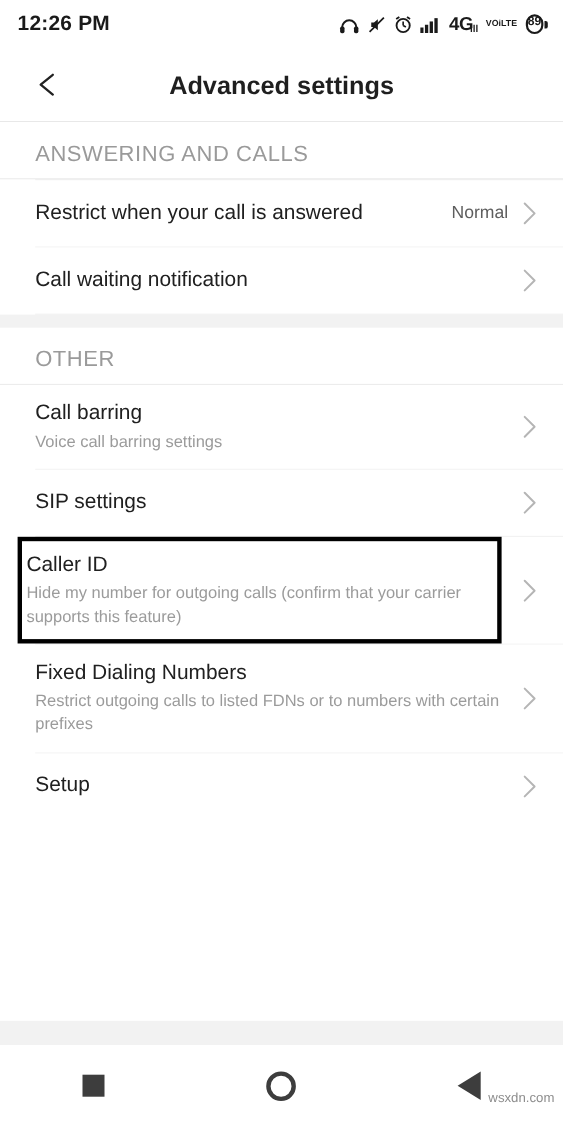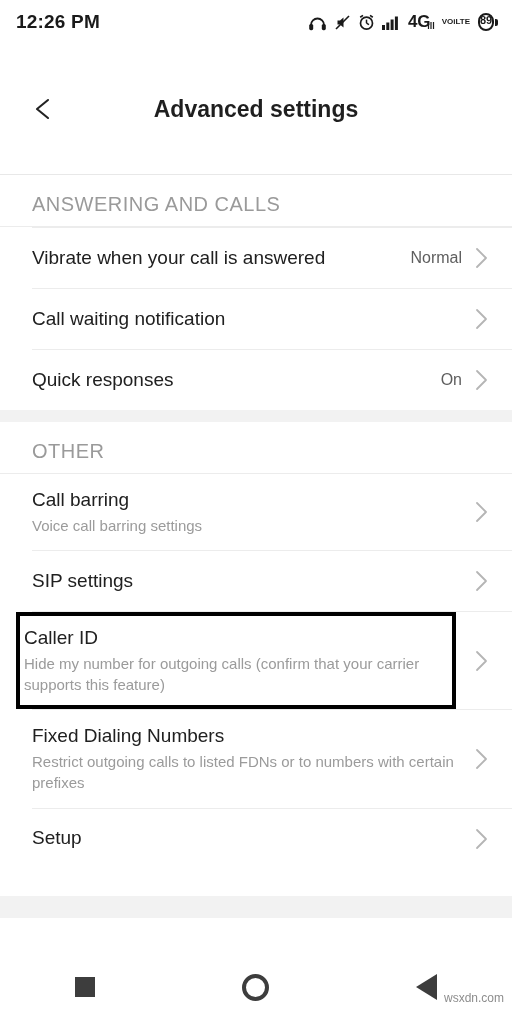--- a/index.html
+++ b/index.html
@@ -8,21 +8,20 @@
     font-family: "Liberation Sans", sans-serif;
     background: #ffffff;
     overflow: hidden;
   }
   .phone {
     width: 512px; height: 1024px;
     position: relative;
     display: flex;
     flex-direction: column;
     background: #ffffff;
-    gap: 32px;
   }
 
   
   .statusbar {
     height: 44px;
     display: flex;
     align-items: center;
     justify-content: space-between;
     padding: 0 14px 0 16px;
     background: #ffffff;
@@ -326,21 +325,21 @@
   <div class="content">
 
     <div class="top-rule"></div>
     <div class="section-header">ANSWERING AND CALLS</div>
     <div class="sep-full"></div>
 
     <div class="sep"></div>
 
     <div class="row">
       <div class="row-main">
-        <div class="row-title">Vibrate when your call is answered</div>
+        <div class="row-title">Restrict when your call is answered</div>
       </div>
       <div class="row-value">Normal</div>
       <div class="chev">
         <svg width="13" height="22" viewBox="0 0 13 22">
             <polyline points="2,2 11,11 2,20" fill="none" stroke="#b5b5b5" stroke-width="1.8" stroke-linecap="round" stroke-linejoin="round"></polyline>
           </svg>
       </div>
     </div>
     <div class="sep"></div>
 
@@ -349,31 +348,20 @@
         <div class="row-title">Call waiting notification</div>
       </div>
       <div class="chev">
         <svg width="13" height="22" viewBox="0 0 13 22">
             <polyline points="2,2 11,11 2,20" fill="none" stroke="#b5b5b5" stroke-width="1.8" stroke-linecap="round" stroke-linejoin="round"></polyline>
           </svg>
       </div>
     </div>
     <div class="sep"></div>
 
-    <div class="row">
-      <div class="row-main">
-        <div class="row-title">Quick responses</div>
-      </div>
-      <div class="row-value">On</div>
-      <div class="chev">
-        <svg width="13" height="22" viewBox="0 0 13 22">
-            <polyline points="2,2 11,11 2,20" fill="none" stroke="#b5b5b5" stroke-width="1.8" stroke-linecap="round" stroke-linejoin="round"></polyline>
-          </svg>
-      </div>
-    </div>
 
     <div class="divider-band"></div>
     <div class="section-header">OTHER</div>
     <div class="sep-full"></div>
 
     <div class="row">
       <div class="row-main">
         <div class="row-title">Call barring</div>
         <div class="row-sub">Voice call barring settings</div>
       </div>

